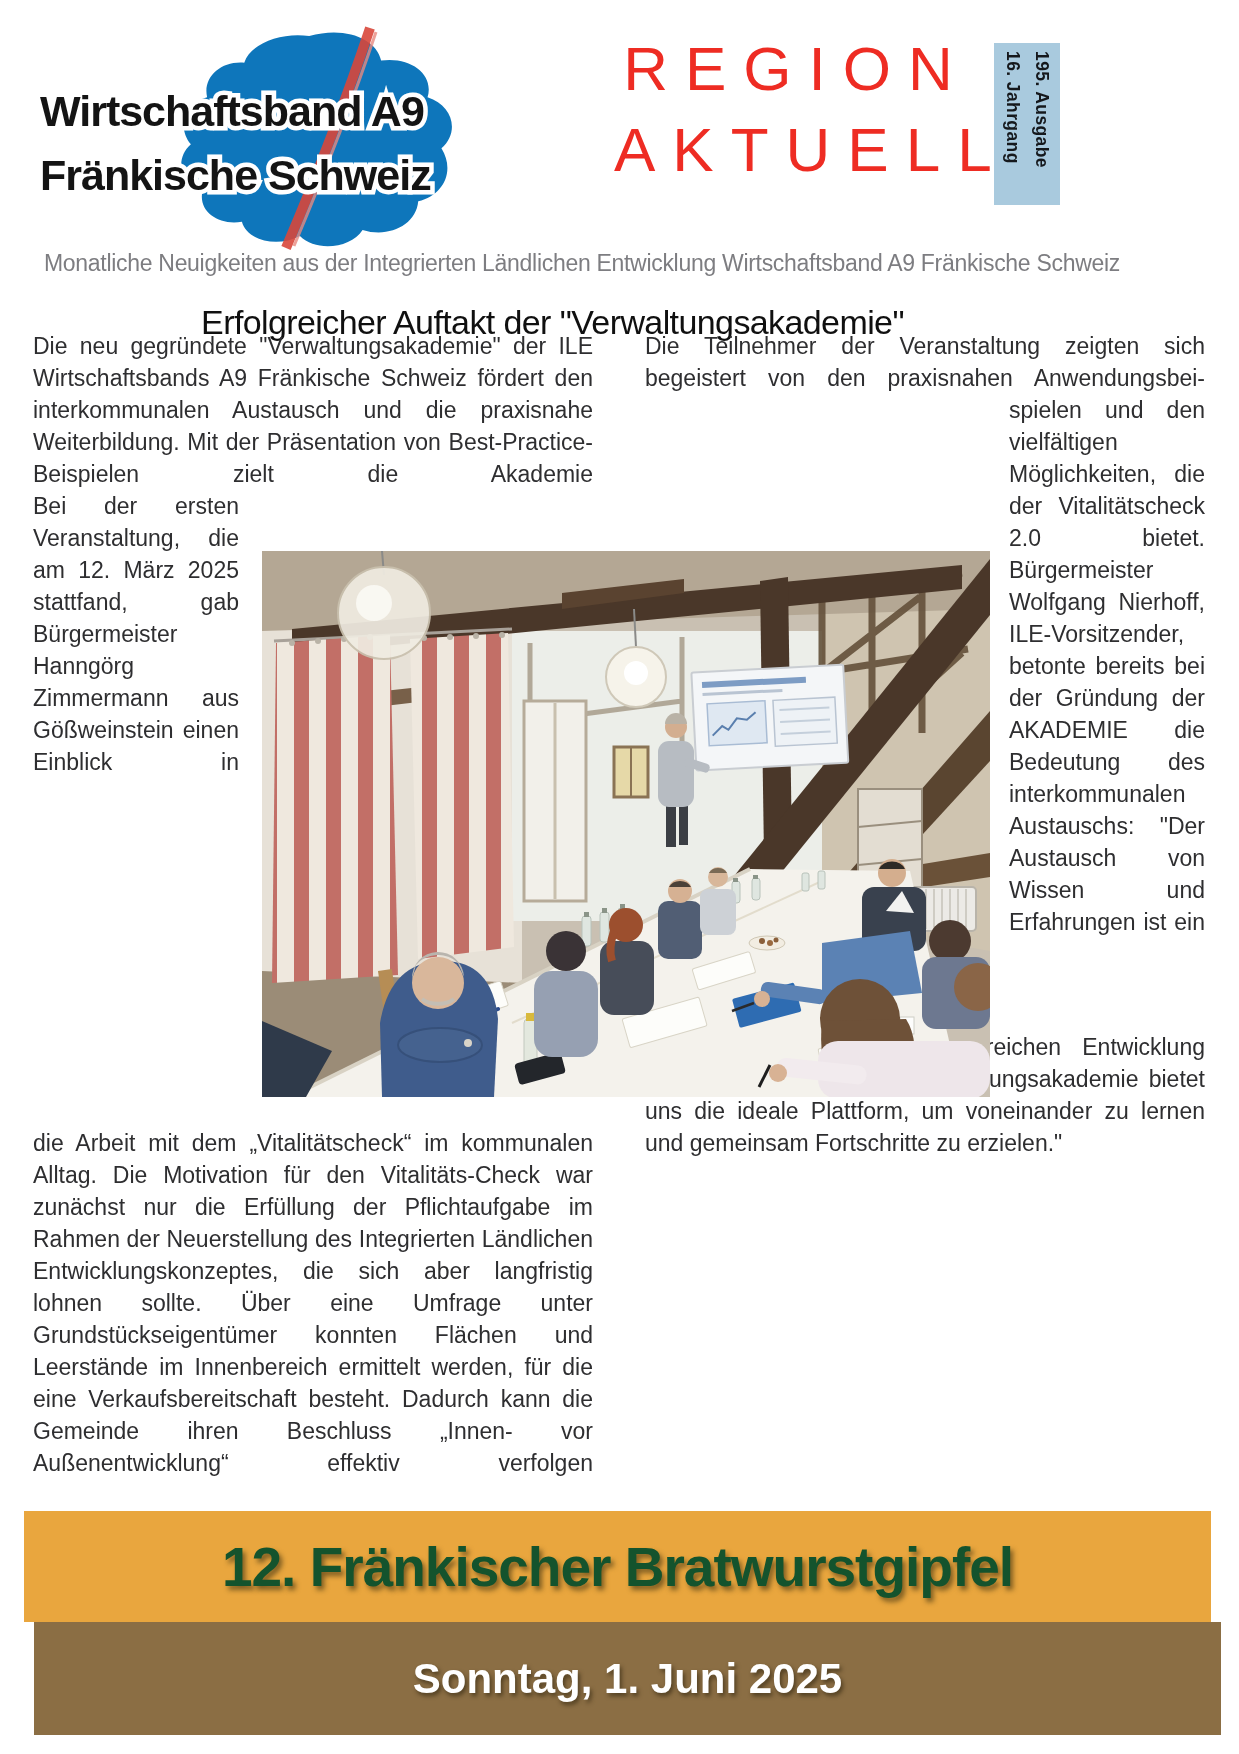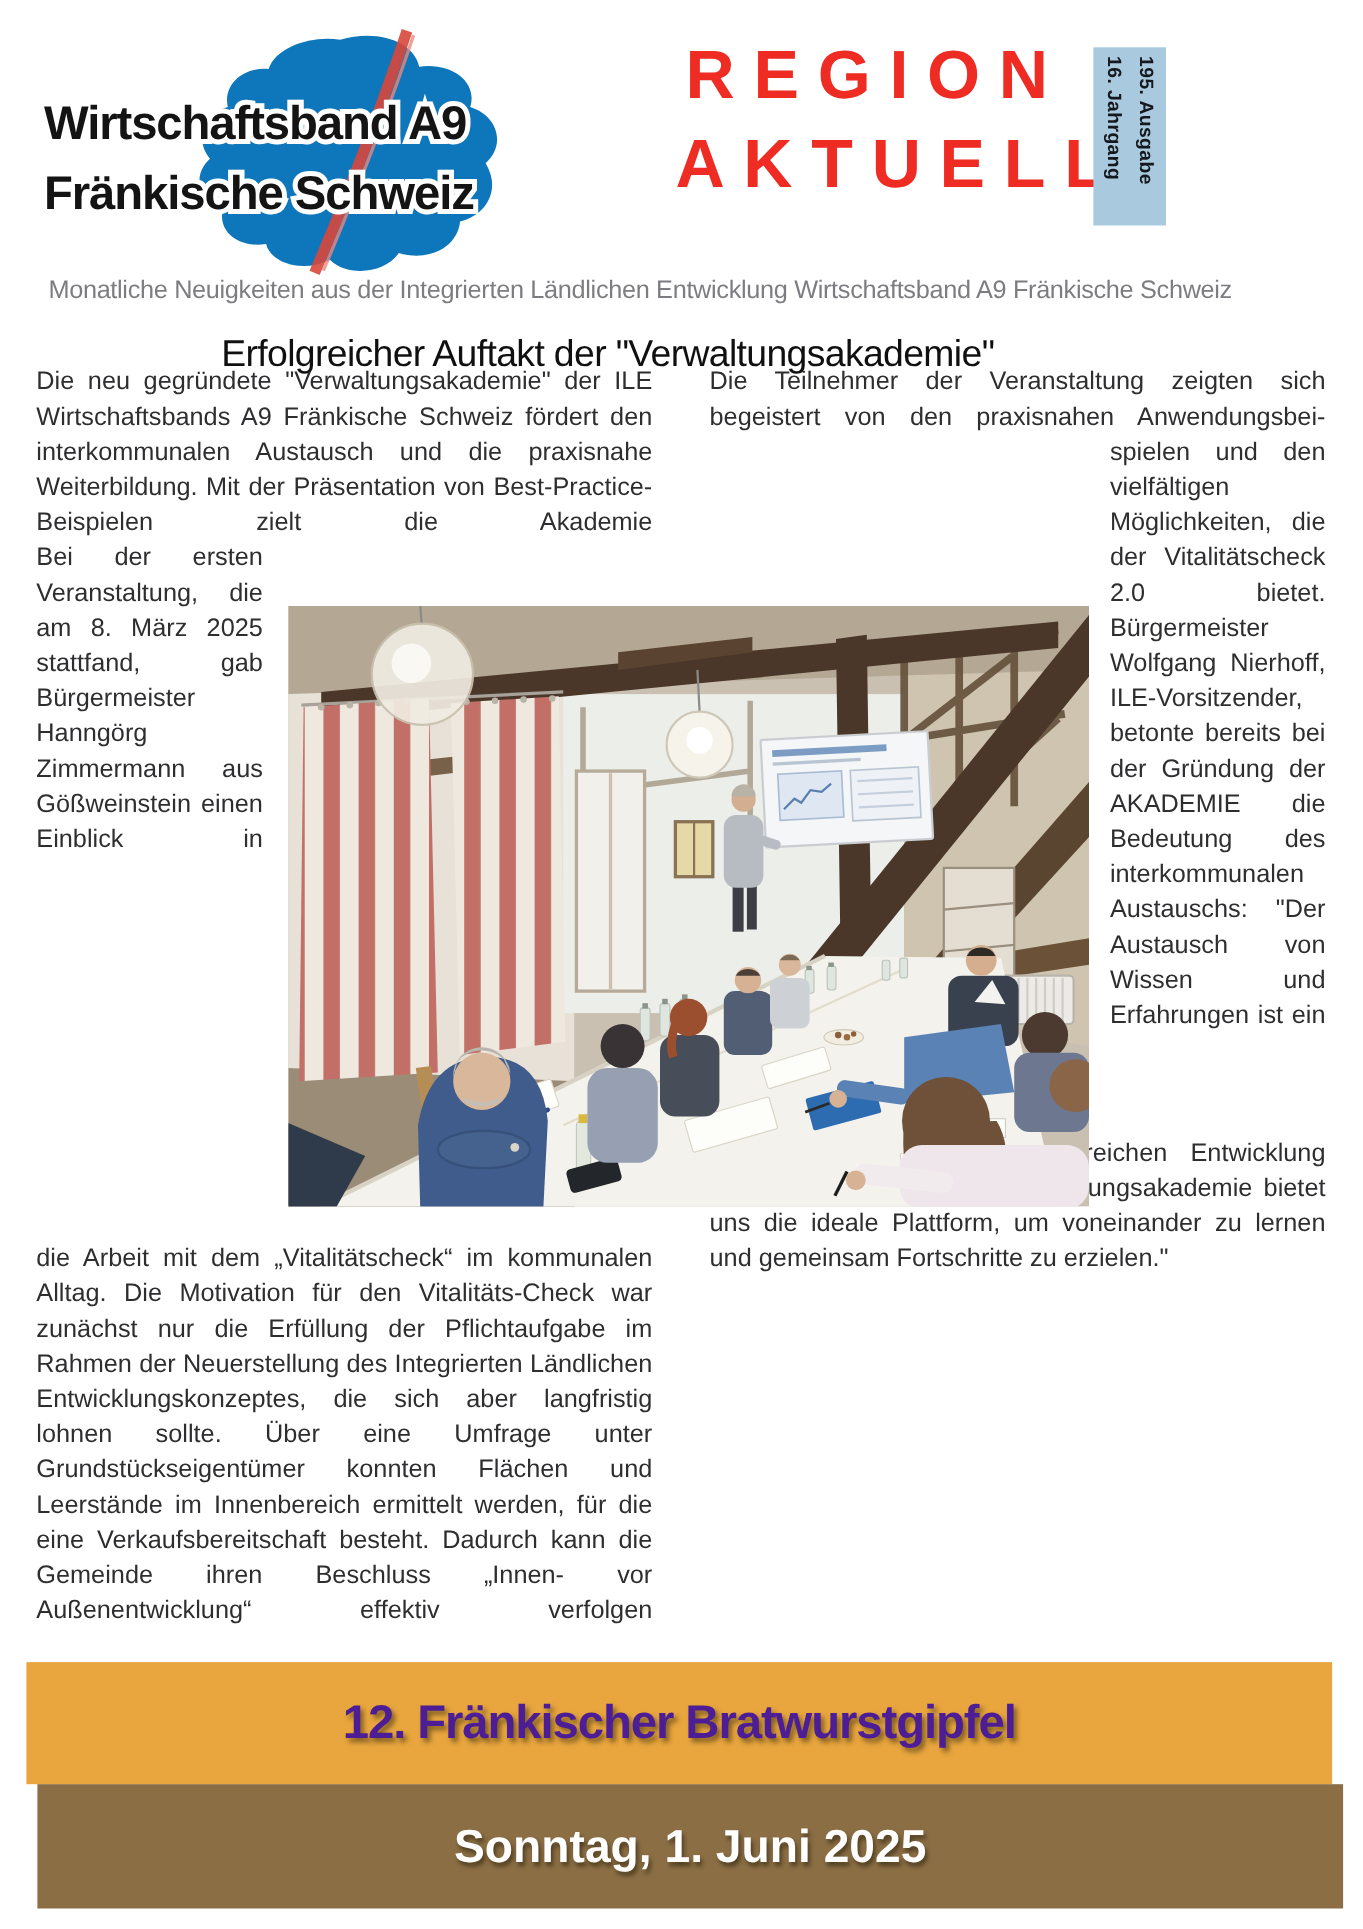--- a/index.html
+++ b/index.html
@@ -4,21 +4,21 @@
 <style>
   html,body{margin:0;padding:0;background:#ffffff;}
   .page{
     position:relative;width:1239px;height:1754px;background:#ffffff;
     overflow:hidden;font-family:"Liberation Sans",sans-serif;color:#2e2e30;
   }
   
   .logo-svg{position:absolute;left:18px;top:26px;width:470px;height:224px;}
   .title-block{position:absolute;left:597px;top:28px;width:382px;text-align:center;}
   .title-line{
-    font-size:62px;font-weight:700;color:#ee2c23;letter-spacing:17px;text-indent:17px;
+    font-size:62px;font-weight:400;color:#ee2c23;letter-spacing:17px;text-indent:17px;
     line-height:81px;white-space:nowrap;
   }
   .issue-box{
     position:absolute;left:994px;top:43px;width:66px;height:162px;background:#a9cade;
     writing-mode:vertical-lr;text-orientation:sideways;
     font-weight:bold;font-size:17.5px;line-height:29px;color:#15181c;
     padding:8px 4px;box-sizing:border-box;letter-spacing:0.4px;
   }
   .tagline{
     position:absolute;left:44px;top:250px;font-size:23px;color:#7d7d81;
@@ -47,21 +47,21 @@
   .photo{
     position:absolute;left:262px;top:551px;width:728px;height:546px;overflow:hidden;
   }
   .photo svg{display:block;width:100%;height:100%;}
   
   .banner-gold{
     position:absolute;left:24px;top:1511px;width:1187px;height:111px;background:#e9a63e;
     display:flex;align-items:center;justify-content:center;
   }
   .banner-title{
-    font-size:43px;font-weight:800;color:#4c1d95;letter-spacing:-1px;white-space:nowrap;
+    font-size:55px;font-weight:800;color:#14532d;letter-spacing:-1px;white-space:nowrap;
     text-shadow:3px 4px 5px rgba(70,55,20,0.65);
   }
   .banner-brown{
     position:absolute;left:24px;top:1622px;width:1187px;height:113px;background:#8b6e44;
     display:flex;flex-direction:column;align-items:center;justify-content:center;gap:4px;margin-left:10px;
   }
   .banner-date{
     font-size:42px;font-weight:800;color:#ffffff;white-space:nowrap;
     text-shadow:2px 3px 4px rgba(40,30,10,0.6);
   }
@@ -97,21 +97,21 @@
   </div>
 
   <div class="tagline">Monatliche Neuigkeiten aus der Integrierten Ländlichen Entwicklung Wirtschaftsband A9 Fränkische Schweiz</div>
 
   <h1 class="headline">Erfolgreicher Auftakt der "Verwaltungsakademie"</h1>
 
   <div class="body-area">
     <div class="col col-left">
       <p class="force-last">Die neu gegründete "Verwaltungsakademie" der ILE Wirtschaftsbands A9 Fränkische Schweiz fördert den interkommunalen Austausch und die praxisnahe Weiterbildung. Mit der Präsentation von Best-Practice-Beispielen zielt die Akademie</p>
       <div class="narrow narrow-left">
-        <p class="force-last">Bei der ersten Veranstaltung, die am 8. März 2025 stattfand, gab Bürgermeister Hanngörg Zimmermann aus Gößweinstein einen Einblick in</p>
+        <p class="force-last">Bei der ersten Veranstaltung, die am 12. März 2025 stattfand, gab Bürgermeister Hanngörg Zimmermann aus Gößweinstein einen Einblick in</p>
       </div>
       <p class="force-last">die Arbeit mit dem „Vitalitätscheck“ im kommunalen Alltag. Die Motivation für den Vitalitäts-Check war zunächst nur die Erfüllung der Pflichtaufgabe im Rahmen der Neuerstellung des Integrierten Ländlichen Entwicklungskonzeptes, die sich aber langfristig lohnen sollte. Über eine Umfrage unter Grundstückseigentümer konnten Flächen und Leerstände im Innenbereich ermittelt werden, für die eine Verkaufsbereitschaft besteht. Dadurch kann die Gemeinde ihren Beschluss „Innen- vor Außenentwicklung“ effektiv verfolgen</p>
     </div>
 
     <div class="col col-right">
       <p class="force-last">Die Teilnehmer der Veranstaltung zeigten sich begeistert von den praxisnahen Anwendungsbei-</p>
       <div class="narrow narrow-right">
         <p class="force-last">spielen und den vielfältigen Möglichkeiten, die der Vitalitätscheck 2.0 bietet. Bürgermeister Wolfgang Nierhoff, ILE-Vorsitzender, betonte bereits bei der Gründung der AKADEMIE die Bedeutung des interkommunalen Austauschs: "Der Austausch von Wissen und Erfahrungen ist ein</p>
       </div>
       <p>zentraler Schlüssel zur erfolgreichen Entwicklung unserer Gemeinden. Die Verwaltungsakademie bietet uns die ideale Plattform, um voneinander zu lernen und gemeinsam Fortschritte zu erzielen."</p>

